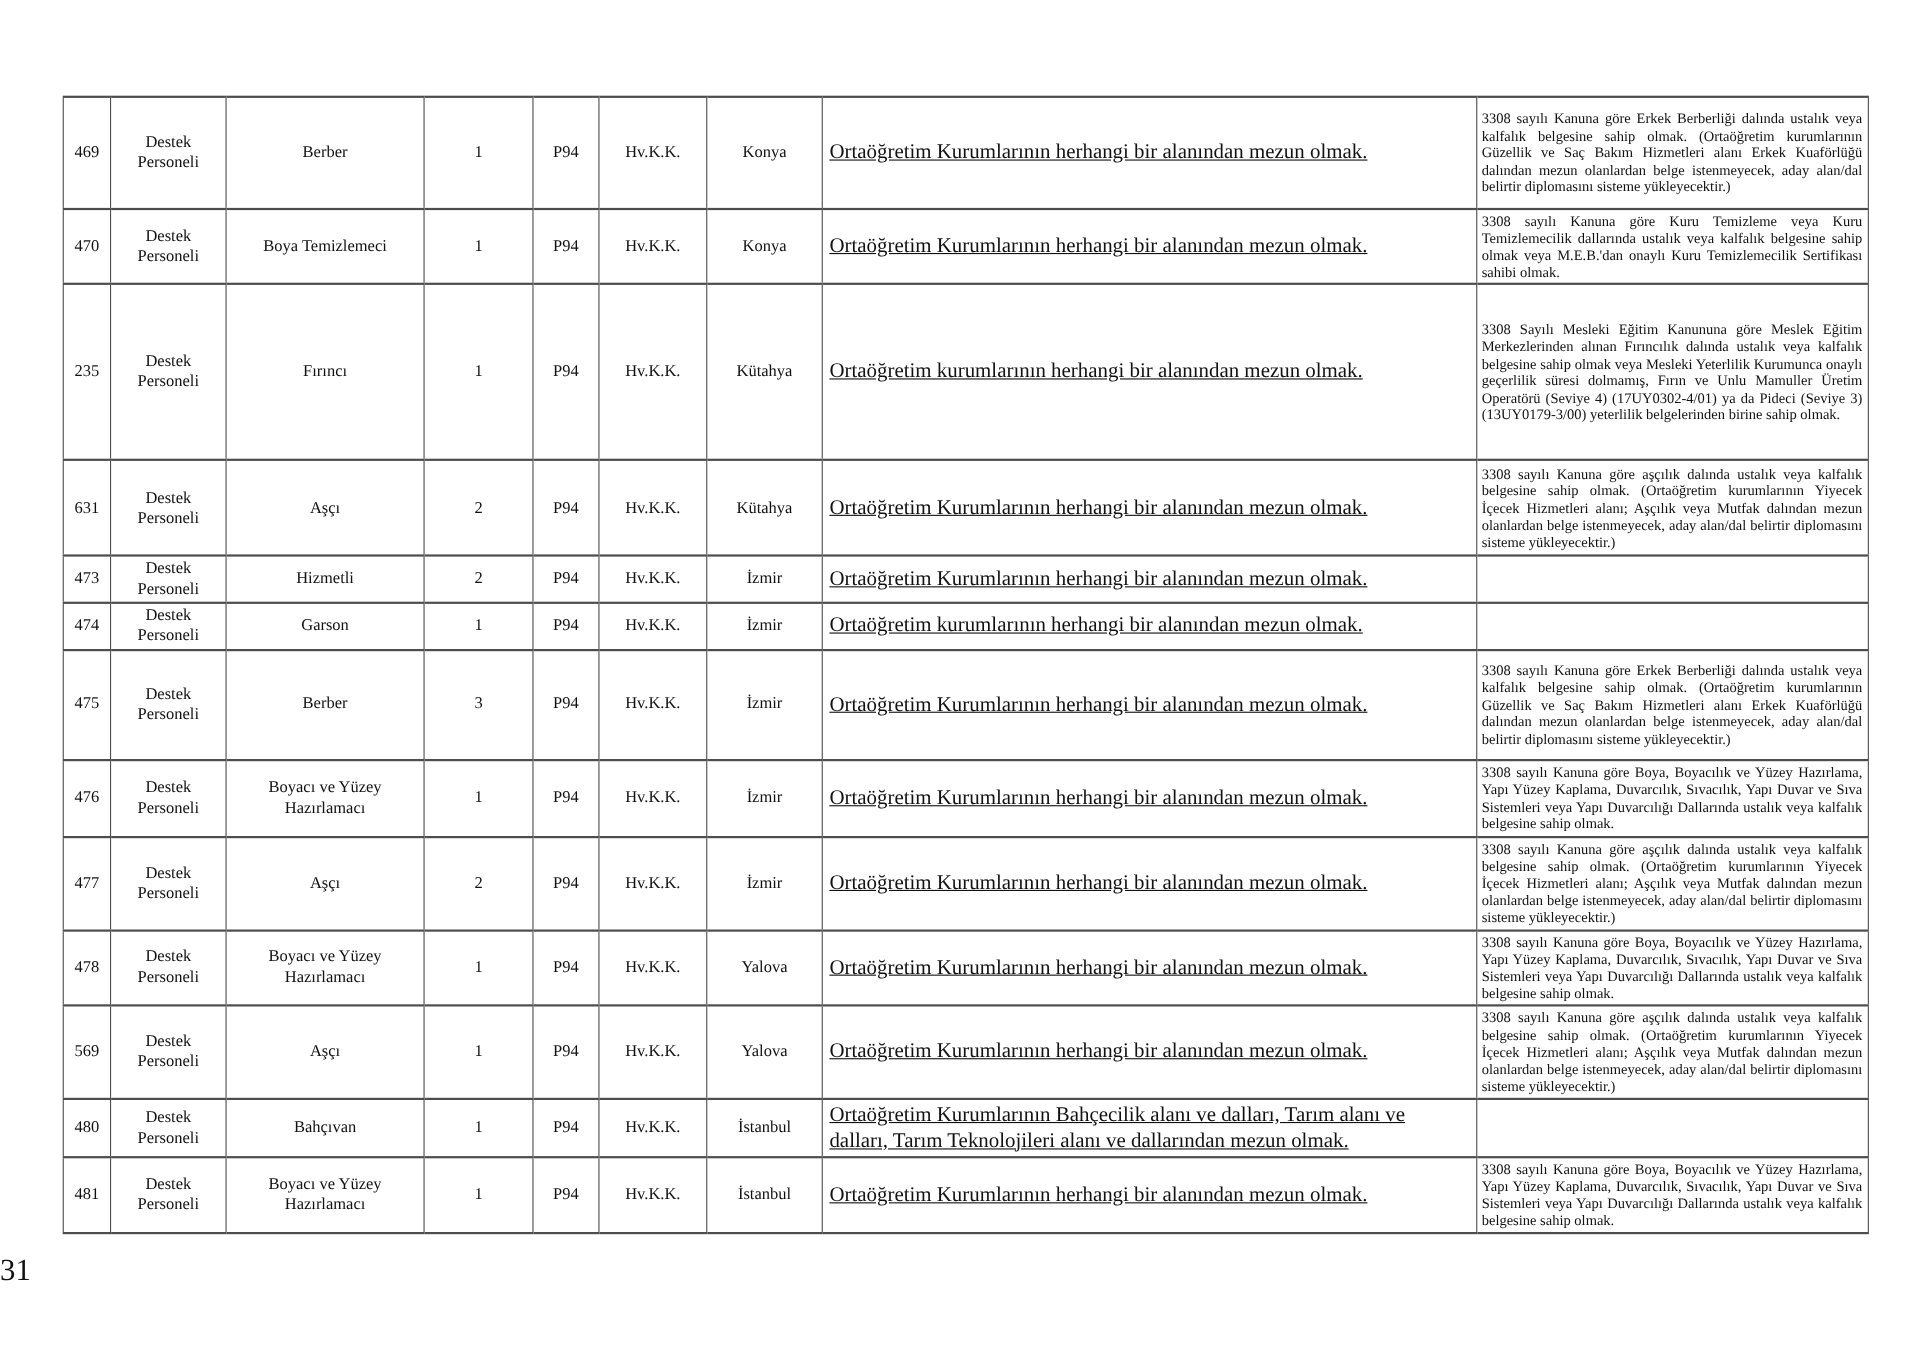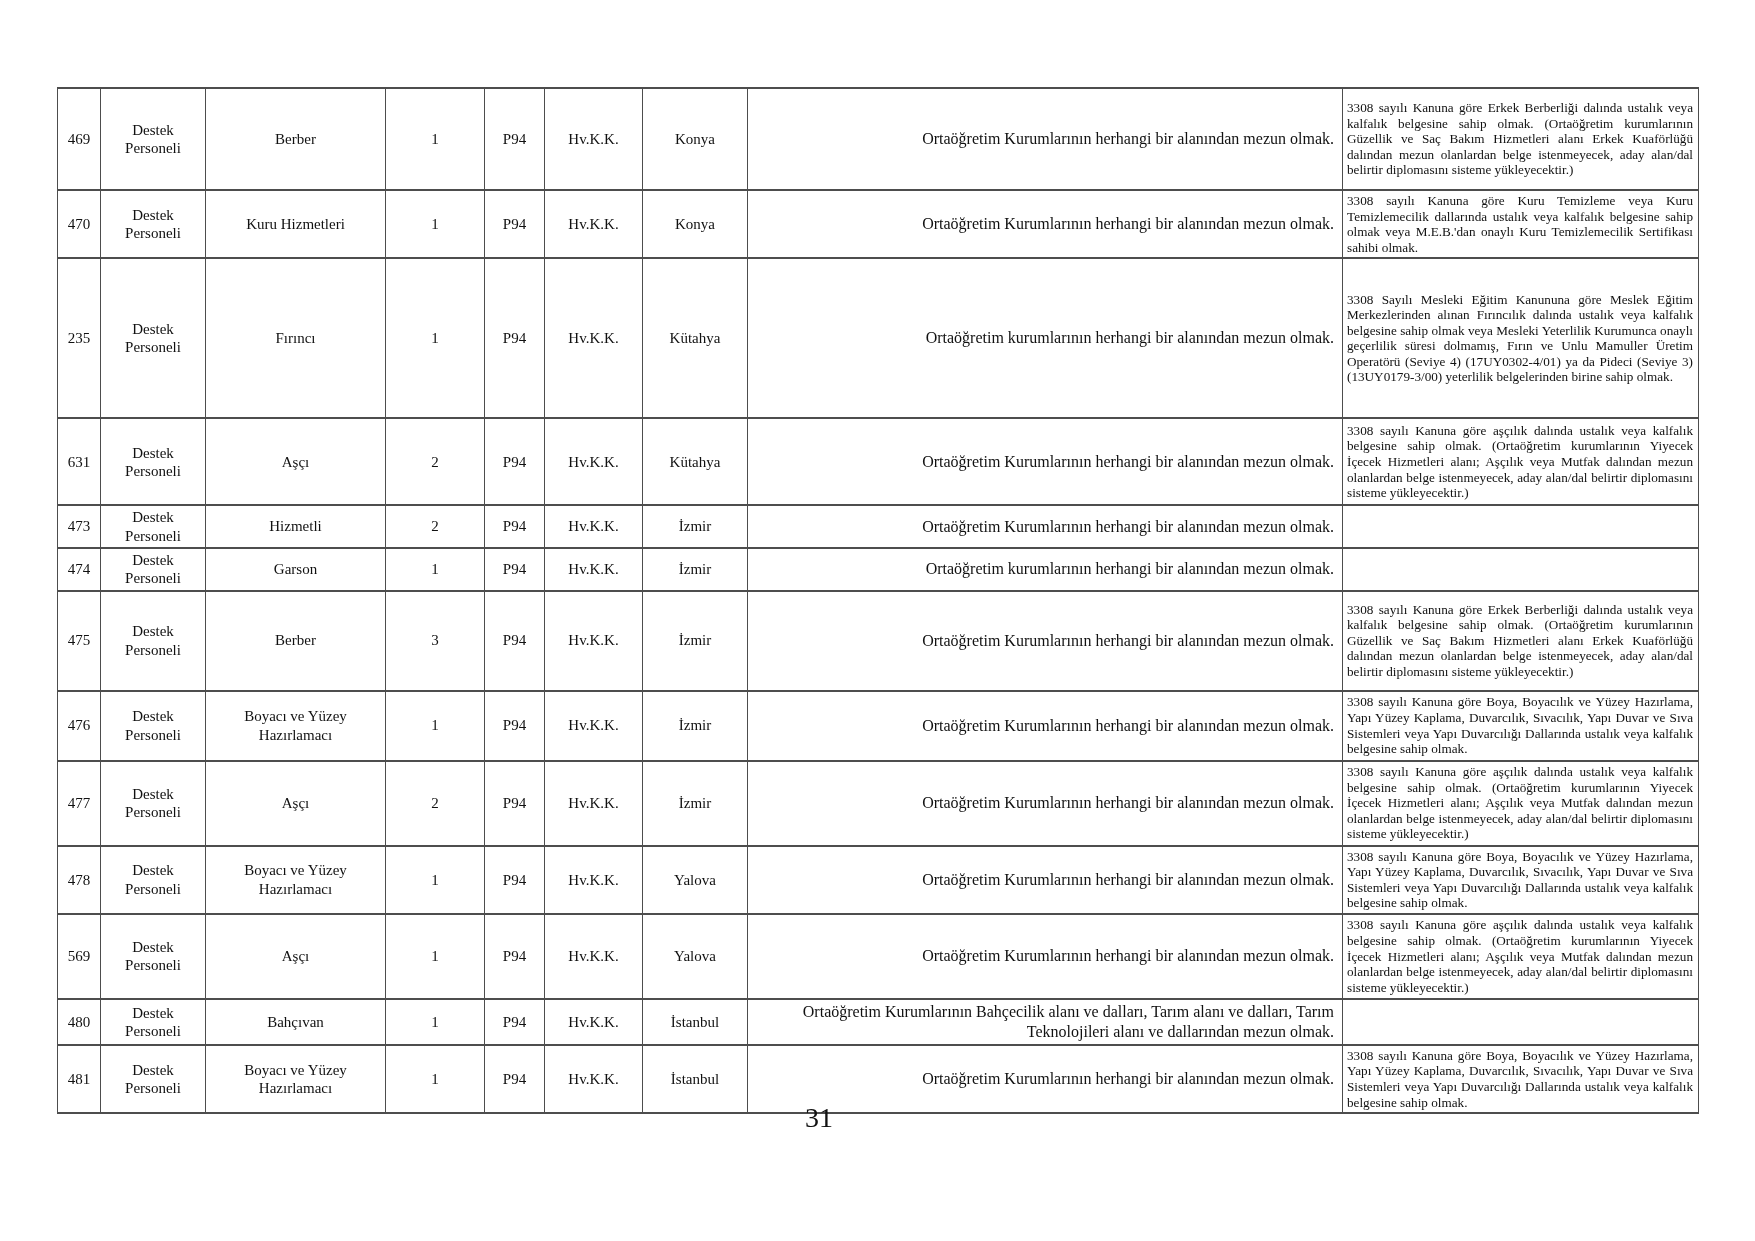--- a/index.html
+++ b/index.html
@@ -27,37 +27,37 @@
     overflow: hidden;
     word-wrap: break-word;
   }
   td.c {
     text-align: center;
     font-size: 15px;
     line-height: 1.22;
     padding: 2px 3px;
   }
   td.edu {
-    text-align: right;
-    font-size: 16px;
+    text-align: left;
+    font-size: 19px;
     line-height: 1.25;
     padding: 2px 8px 2px 6px;
+    text-decoration: underline;
   }
   td.req {
     text-align: justify;
     font-size: 13.2px;
     line-height: 1.18;
     padding: 2px 5px 2px 4px;
     margin-top: 17px;
   }
   .page-number {
     position: absolute;
-    left: 0; top: 1102px;
+    left: 0; top: 1140px;
     width: 1638px;
-    text-align: center;
     font-size: 28px;
     color: #111111;
   }
 </style>
 </head>
 <body>
 
 <div class="sheet">
 
   <table class="roster">
@@ -80,21 +80,21 @@
         <td class="c">1</td>
         <td class="c">P94</td>
         <td class="c">Hv.K.K.</td>
         <td class="c">Konya</td>
         <td class="edu">Ortaöğretim Kurumlarının herhangi bir alanından mezun olmak.</td>
         <td class="req">3308 sayılı Kanuna göre Erkek Berberliği dalında ustalık veya kalfalık belgesine sahip olmak. (Ortaöğretim kurumlarının Güzellik ve Saç Bakım Hizmetleri alanı Erkek Kuaförlüğü dalından mezun olanlardan belge istenmeyecek, aday alan/dal belirtir diplomasını sisteme yükleyecektir.)</td>
       </tr>
       <tr style="height:68px">
         <td class="c">470</td>
         <td class="c">Destek Personeli</td>
-        <td class="c">Kuru Hizmetleri</td>
+        <td class="c">Boya Temizlemeci</td>
         <td class="c">1</td>
         <td class="c">P94</td>
         <td class="c">Hv.K.K.</td>
         <td class="c">Konya</td>
         <td class="edu">Ortaöğretim Kurumlarının herhangi bir alanından mezun olmak.</td>
         <td class="req">3308 sayılı Kanuna göre Kuru Temizleme veya Kuru Temizlemecilik dallarında ustalık veya kalfalık belgesine sahip olmak veya M.E.B.'dan onaylı Kuru Temizlemecilik Sertifikası sahibi olmak.</td>
       </tr>
       <tr style="height:160px">
         <td class="c">235</td>
         <td class="c">Destek Personeli</td>

